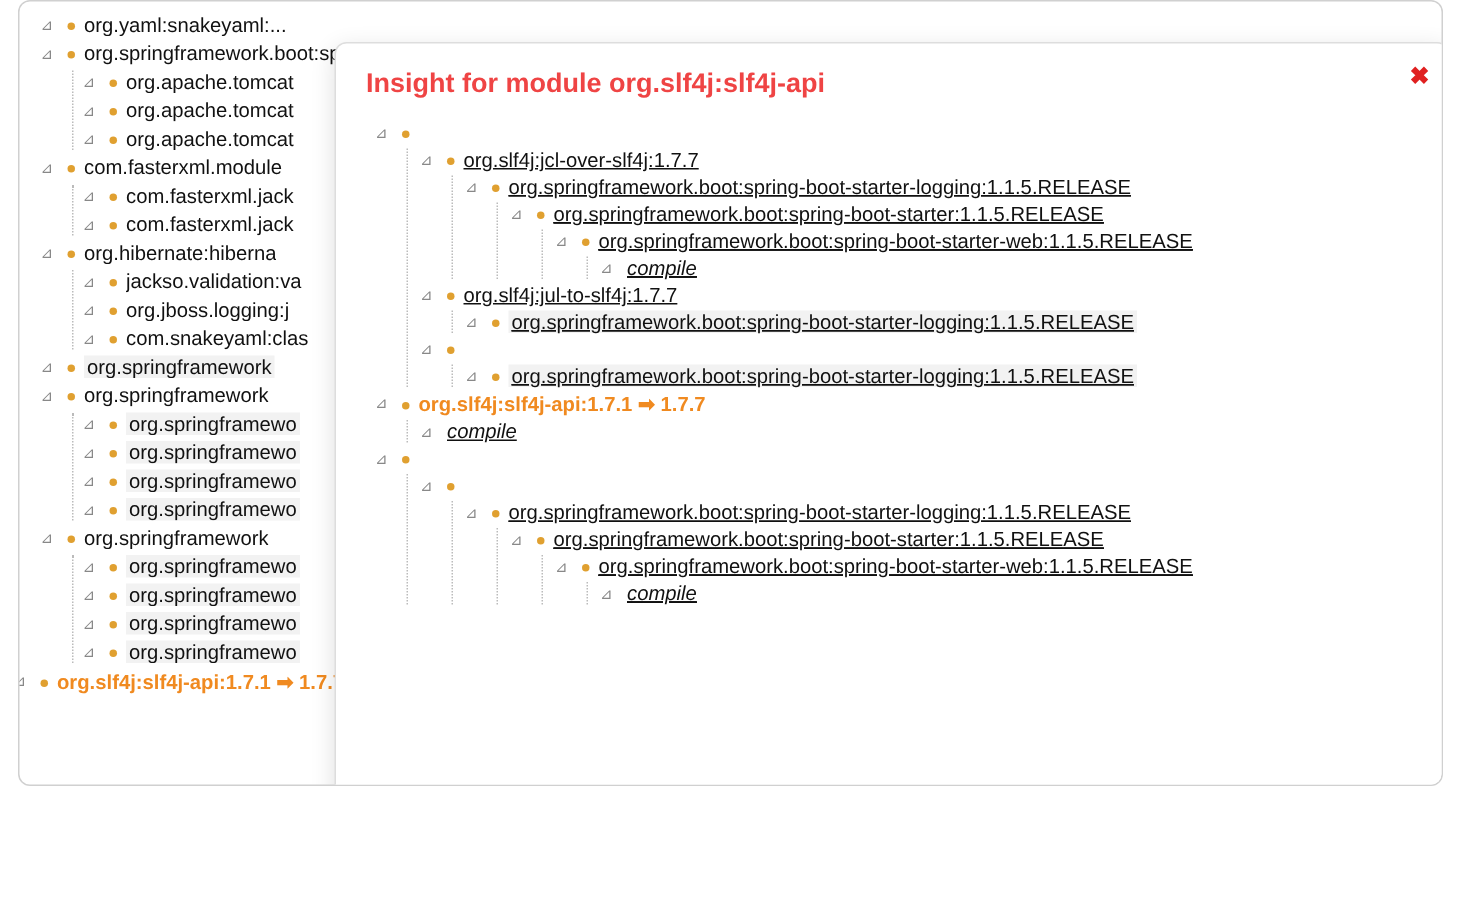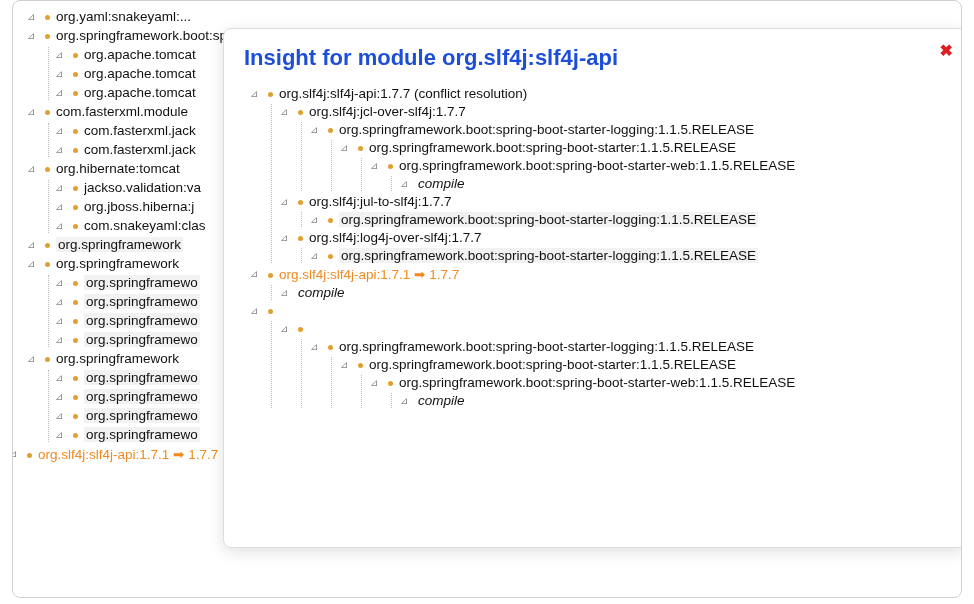--- a/index.html
+++ b/index.html
@@ -1,31 +1,31 @@
 <!DOCTYPE html>
 <html><head>
 <meta charset="utf-8">
 <style>
   * { margin: 0; padding: 0; box-sizing: border-box; }
   body { font-family: Arial, Helvetica, sans-serif; font-size: 13.5px; background: #fff; width: 974px; height: 604px; overflow: hidden; position: relative; }
-  .container { border: 1px solid #d0d0d0; border-radius: 8px; margin: 0 12px 12px 12px; padding: 0 0 10px 0; position: relative; height: 598px; overflow: hidden; background: #fff; }
+  .container { border: 1px solid #d0d0d0; border-radius: 8px; margin: 0 12px 12px 12px; padding: 0 0 10px 0; position: relative; height: 524px; overflow: hidden; background: #fff; }
   .tree { padding: 4px 10px 10px 14px; color: #111; }
   .node { position: relative; padding-left: 18px; margin-top: 4px; }
   .node::before { content: "⊿"; position: absolute; left: 0; top: 2px; font-size: 10px; color: #888; transform: rotate(0deg); }
   .dot { display: inline-block; width: 5px; height: 5px; border-radius: 50%; background: #e0a030; vertical-align: middle; margin-right: 6px; }
   .children { border-left: 1px dotted #bbb; margin-left: 3px; padding-left: 6px; }
-  .orange { color: #f08a20; font-weight: normal; }
+  .orange { color: #f08a20; font-weight: bold; }
   .greybg { background: #f2f2f2; padding: 0 2px; }
   .italic { font-style: italic; }
   .dialog { position: absolute; left: 210px; top: 27px; width: 743px; height: 520px; background: #fff; border: 1px solid #ddd; border-radius: 8px; box-shadow: 0 4px 16px rgba(0,0,0,0.12); padding: 16px 20px 12px 20px; color: #111; }
-  .dialog h1 { font-size: 22px; font-weight: bold; margin-bottom: 10px; color: #1d4ed8; }
+  .dialog h1 { font-size: 18px; font-weight: bold; margin-bottom: 10px; color: #ef4444; }
   .close-icon { position: absolute; right: 12px; top: 12px; color: #e02020; font-size: 16px; font-weight: bold; cursor: pointer; }
   .dialog .tree { padding: 2px 0 0 6px; }
   .dialog .node { padding-left: 18px; margin-top: 3px; }
-  .dialog .children { margin-left: 3px; padding-left: 8px; border-left: 1px dotted #bbb; }
+  .dialog .children { margin-left: 3px; padding-left: 8px; border-left: 1px dotted #bbb; text-decoration: underline; }
   .trunc { white-space: nowrap; overflow: hidden; text-overflow: clip; max-width: 180px; display: inline-block; vertical-align: bottom; }
 </style>
 </head>
 <body>
 
 <div class="container">
   <div class="tree">
 
     <div class="node"><span class="dot"></span><span class="trunc">org.yaml:snakeyaml:...</span></div>
 
@@ -37,24 +37,24 @@
       </div>
     </div>
 
     <div class="node"><span class="dot"></span><span class="trunc">com.fasterxml.module</span>
       <div class="children">
         <div class="node"><span class="dot"></span><span class="trunc">com.fasterxml.jack</span></div>
         <div class="node"><span class="dot"></span><span class="trunc">com.fasterxml.jack</span></div>
       </div>
     </div>
 
-    <div class="node"><span class="dot"></span><span class="trunc">org.hibernate:tomcat</span>
+    <div class="node"><span class="dot"></span><span class="trunc">org.hibernate:hiberna</span>
       <div class="children">
         <div class="node"><span class="dot"></span><span class="trunc">jackso.validation:va</span></div>
-        <div class="node"><span class="dot"></span><span class="trunc">org.jboss.hiberna:j</span></div>
+        <div class="node"><span class="dot"></span><span class="trunc">org.jboss.logging:j</span></div>
         <div class="node"><span class="dot"></span><span class="trunc">com.snakeyaml:clas</span></div>
       </div>
     </div>
 
     <div class="node"><span class="dot"></span><span class="greybg trunc">org.springframework</span></div>
 
     <div class="node"><span class="dot"></span><span class="trunc">org.springframework</span>
       <div class="children">
         <div class="node"><span class="dot"></span><span class="greybg trunc">org.springframewo</span></div>
         <div class="node"><span class="dot"></span><span class="greybg trunc">org.springframewo</span></div>
@@ -75,21 +75,21 @@
     <div class="node" style="margin-left:-18px;"><span class="dot"></span><span class="orange">org.slf4j:slf4j-api:1.7.1 ➡ 1.7.7</span></div>
 
   </div>
 
   <div class="dialog">
     <span class="close-icon">✖</span>
     <h1>Insight for module org.slf4j:slf4j-api</h1>
 
     <div class="tree">
 
-      <div class="node"><span class="dot"></span><span>org.slf4j:slf4j-api:1.7.7 (conflict resolution)</span>
+      <div class="node"><span class="dot"></span>
         <div class="children">
           <div class="node"><span class="dot"></span><span>org.slf4j:jcl-over-slf4j:1.7.7</span>
             <div class="children">
               <div class="node"><span class="dot"></span><span>org.springframework.boot:spring-boot-starter-logging:1.1.5.RELEASE</span>
                 <div class="children">
                   <div class="node"><span class="dot"></span><span>org.springframework.boot:spring-boot-starter:1.1.5.RELEASE</span>
                     <div class="children">
                       <div class="node"><span class="dot"></span><span>org.springframework.boot:spring-boot-starter-web:1.1.5.RELEASE</span>
                         <div class="children">
                           <div class="node"><span class="italic">compile</span></div>
@@ -101,21 +101,21 @@
               </div>
             </div>
           </div>
 
           <div class="node"><span class="dot"></span><span>org.slf4j:jul-to-slf4j:1.7.7</span>
             <div class="children">
               <div class="node"><span class="dot"></span><span class="greybg">org.springframework.boot:spring-boot-starter-logging:1.1.5.RELEASE</span></div>
             </div>
           </div>
 
-          <div class="node"><span class="dot"></span><span>org.slf4j:log4j-over-slf4j:1.7.7</span>
+          <div class="node"><span class="dot"></span>
             <div class="children">
               <div class="node"><span class="dot"></span><span class="greybg">org.springframework.boot:spring-boot-starter-logging:1.1.5.RELEASE</span></div>
             </div>
           </div>
         </div>
       </div>
 
       <div class="node"><span class="dot"></span><span class="orange">org.slf4j:slf4j-api:1.7.1 ➡ 1.7.7</span>
         <div class="children">
           <div class="node"><span class="italic">compile</span></div>

